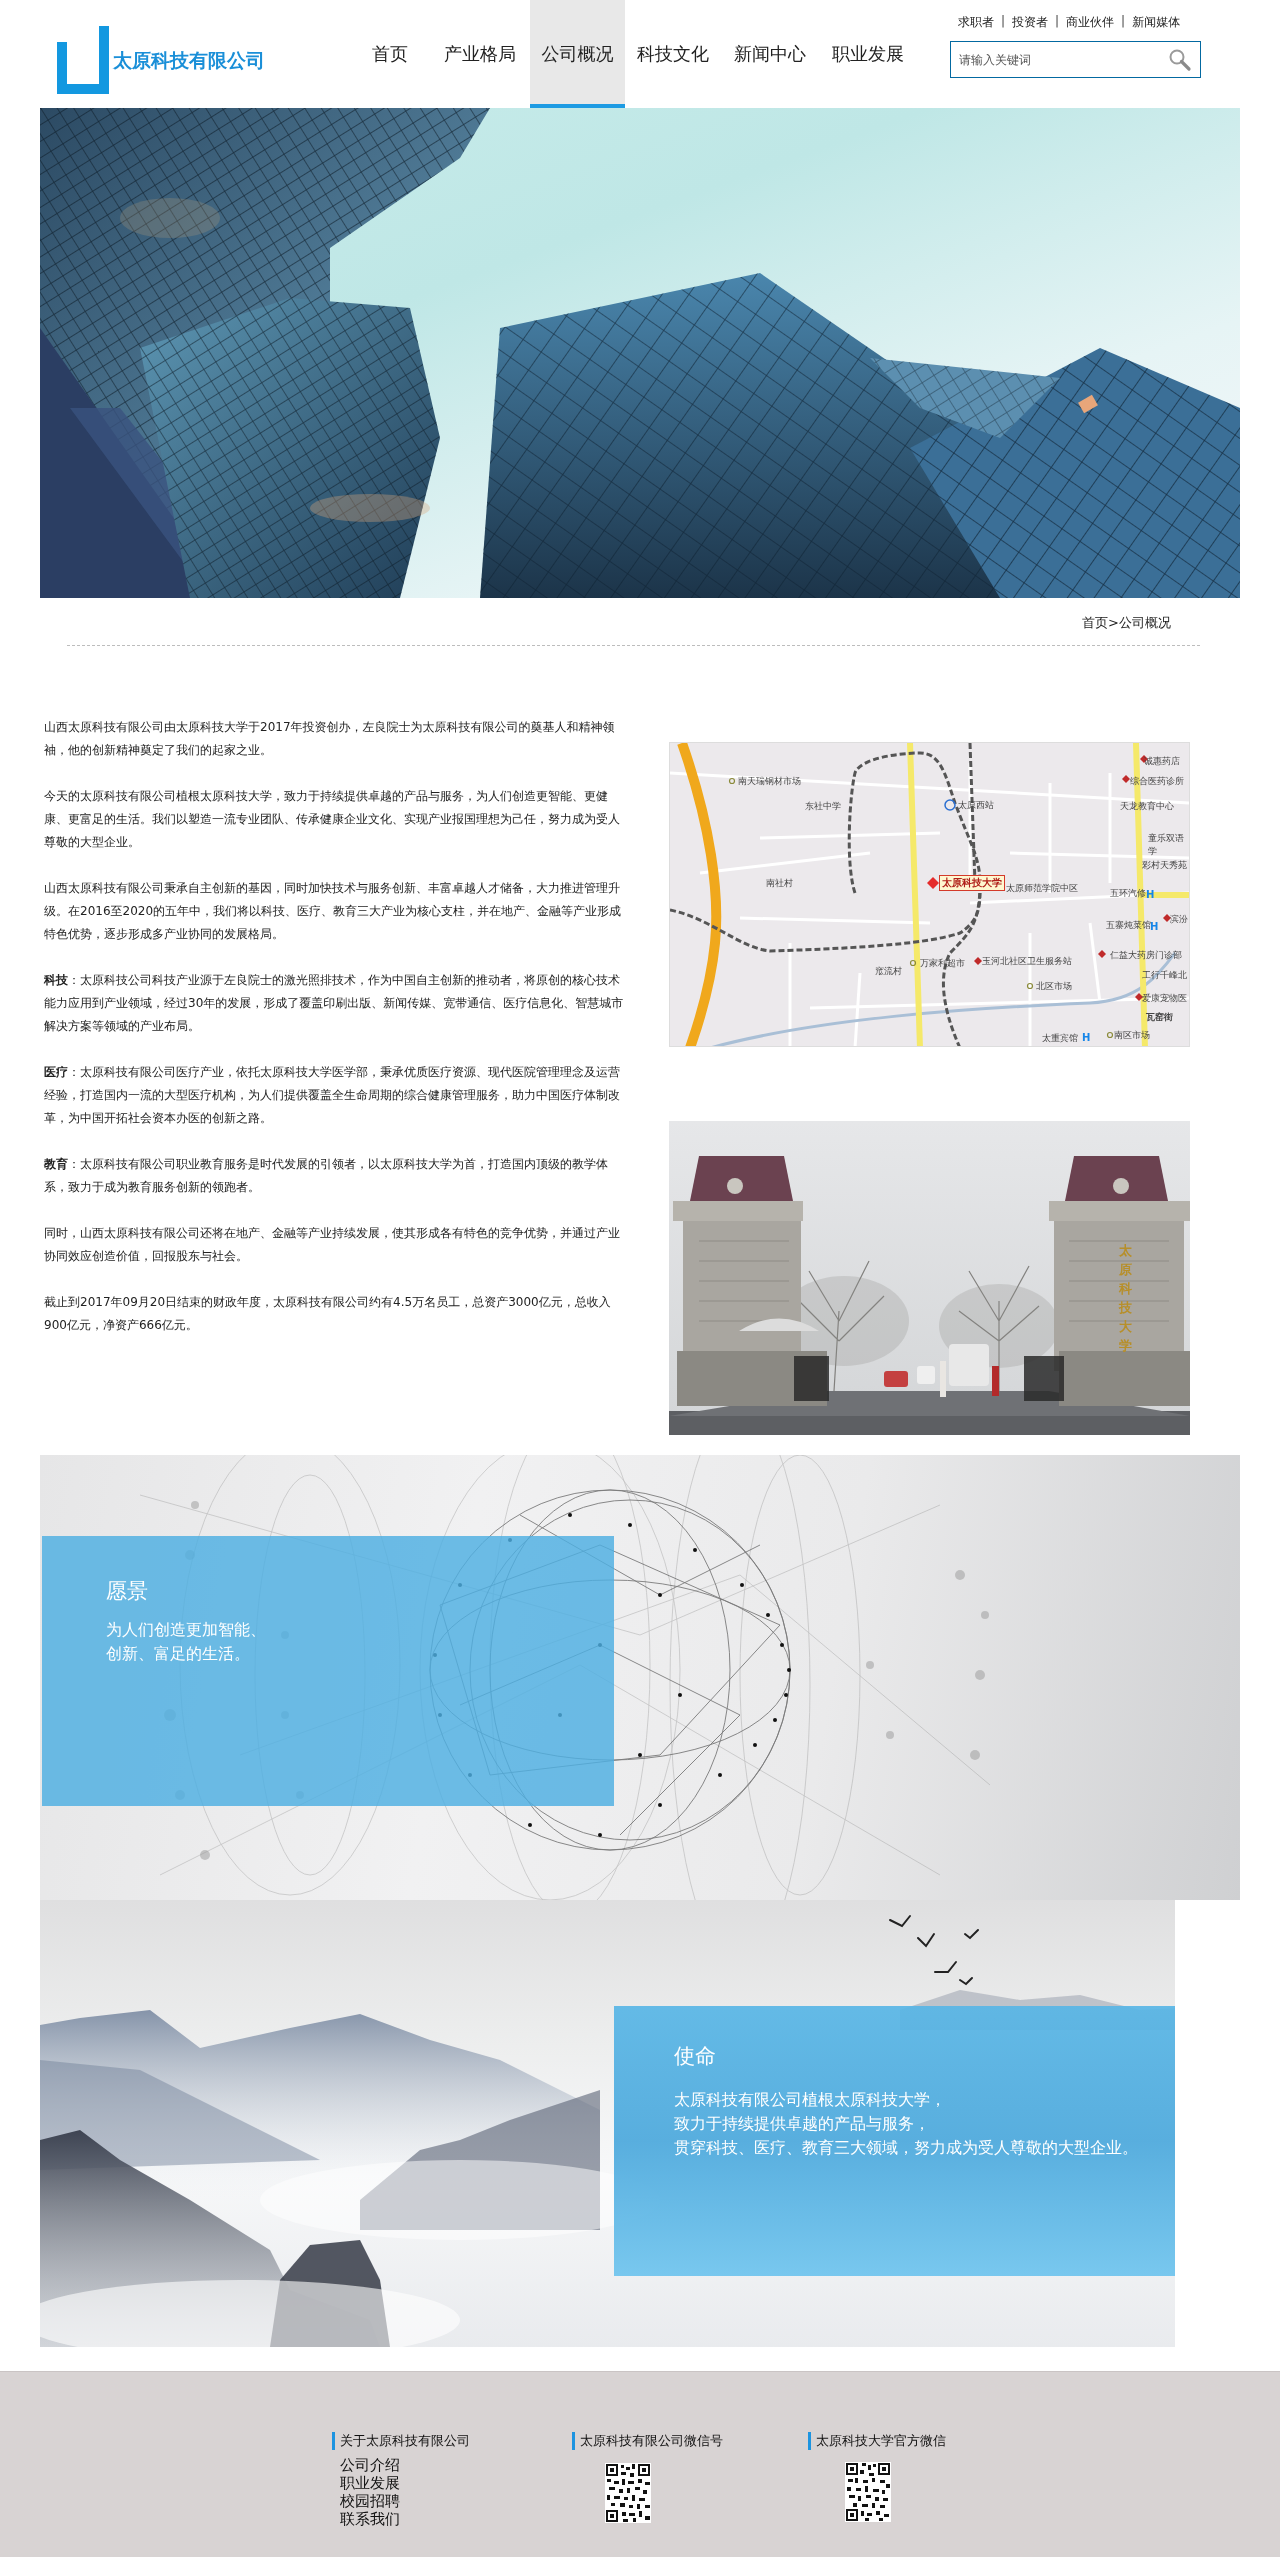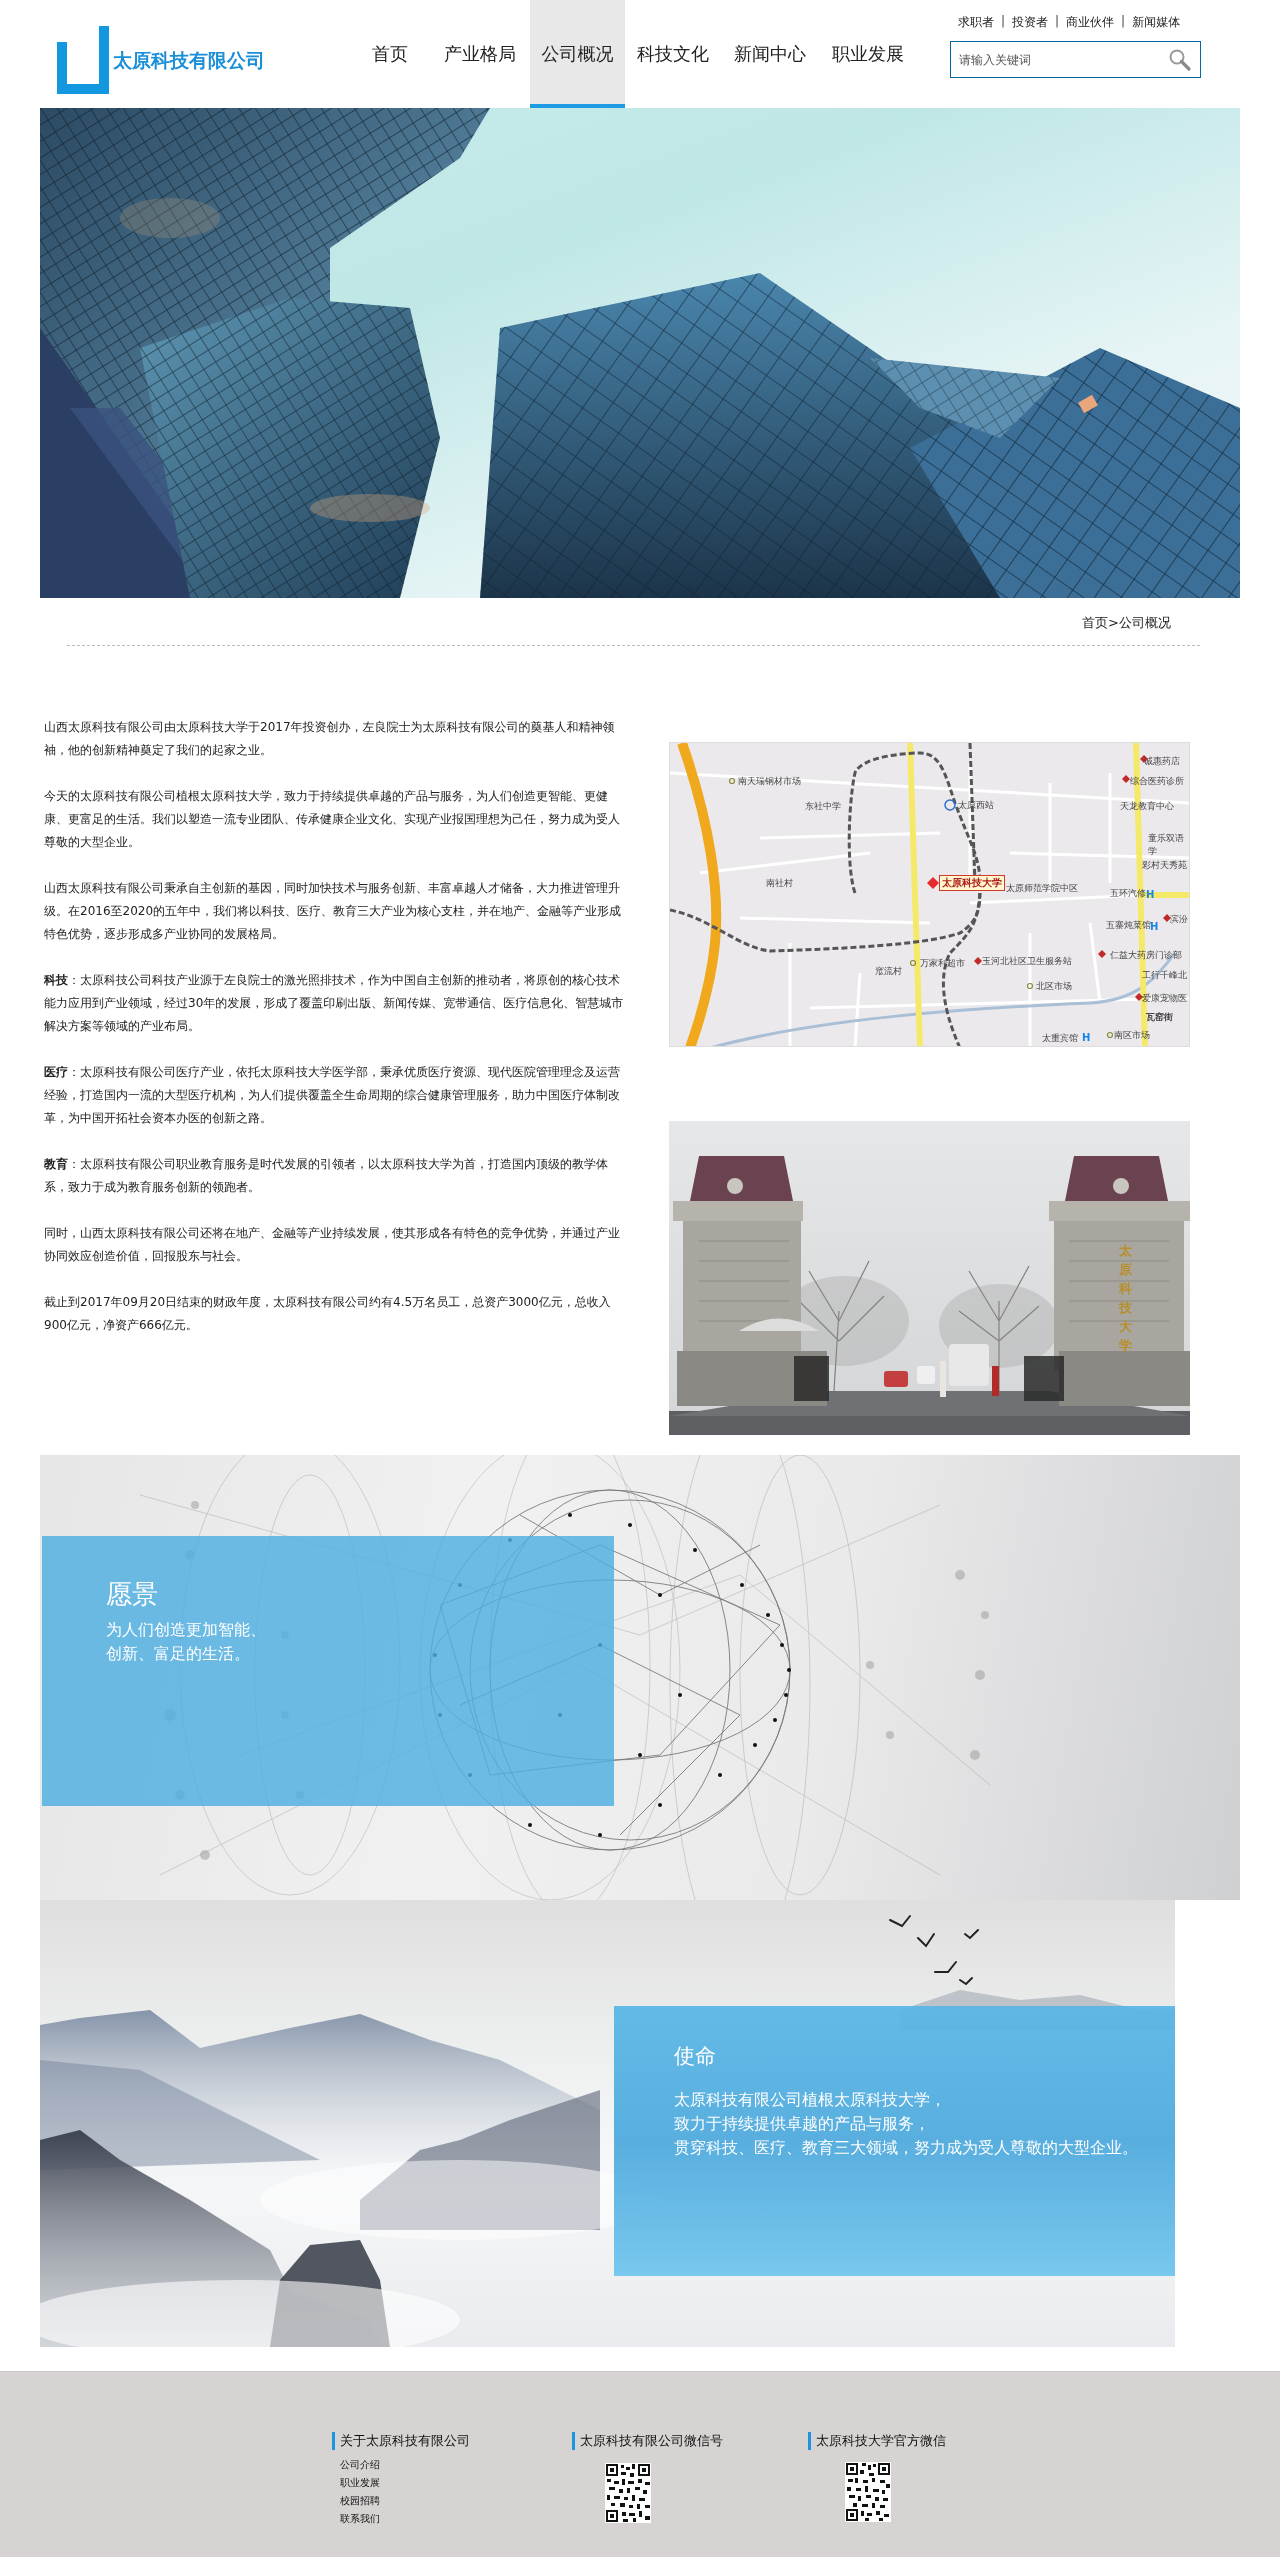--- a/index.html
+++ b/index.html
@@ -41,37 +41,37 @@
     .content-text p { margin-bottom: 23px; }
     .content-text b { font-weight: bold; }
 
     .map { position: absolute; left: 669px; top: 742px; width: 521px; height: 305px; background: #ece9ec; overflow: hidden; border: 1px solid #ddd; }
     .gate { position: absolute; left: 669px; top: 1121px; width: 521px; height: 314px; overflow: hidden; background: #d9dadc; }
 
     
     .vision { position: absolute; left: 40px; top: 1455px; width: 1200px; height: 445px; overflow: hidden;
       background: linear-gradient(100deg, #e6e6e7 0%, #f1f1f2 35%, #eaeaeb 65%, #cfd0d2 100%); }
     .vision-box { position: absolute; left: 2px; top: 81px; width: 572px; height: 270px; background: rgba(77, 175, 226, 0.82); }
-    .vision-title { position: absolute; left: 66px; top: 122px; font-size: 26px; color: #fff; text-align: center; }
+    .vision-title { position: absolute; left: 66px; top: 122px; font-size: 21px; color: #fff; text-align: center; }
     .vision-text { position: absolute; left: 66px; top: 163px; font-size: 16px; line-height: 24px; color: #fff; white-space: pre-line; }
 
     
     .mission { position: absolute; left: 40px; top: 1900px; width: 1135px; height: 447px; overflow: hidden;
       background: linear-gradient(180deg, #dfdfe0 0%, #eceded 30%, #f7f8f9 60%, #e9ebee 100%); }
     .mission-box { position: absolute; left: 574px; top: 106px; width: 626px; height: 270px;
       background: linear-gradient(180deg, rgba(88,182,230,0.92) 0%, rgba(75,168,220,0.92) 50%, rgba(110,196,238,0.92) 100%); }
     .mission-title { position: absolute; left: 60px; top: 36px; font-size: 21px; color: #fff; }
     .mission-text { position: absolute; left: 60px; top: 82px; font-size: 16px; line-height: 24px; color: #fff; white-space: pre-line; }
 
     
     .footer { position: absolute; left: 0; top: 2371px; width: 1280px; height: 186px; background: #d8d3d3; border-top: 1px solid #cac4c4; }
     .f-col { position: absolute; top: 60px; }
     .f-head { font-size: 13px; color: #111; border-left: 3px solid #1d94e0; padding-left: 5px; height: 18px; line-height: 18px; white-space: nowrap; }
     .f-links { margin-top: 6px; padding-left: 8px; }
-    .f-link { display: block; font-size: 10px; color: #111; line-height: 18px; }
+    .f-link { display: block; font-size: 15px; color: #111; line-height: 18px; }
     .qr { position: absolute; width: 46px; height: 60px; }
   </style>
 </head>
 <body>
 
 <div class="header">
   <div class="logo">
     <div class="logo-mark">
       <span class="l"></span>
         <span class="r"></span>

